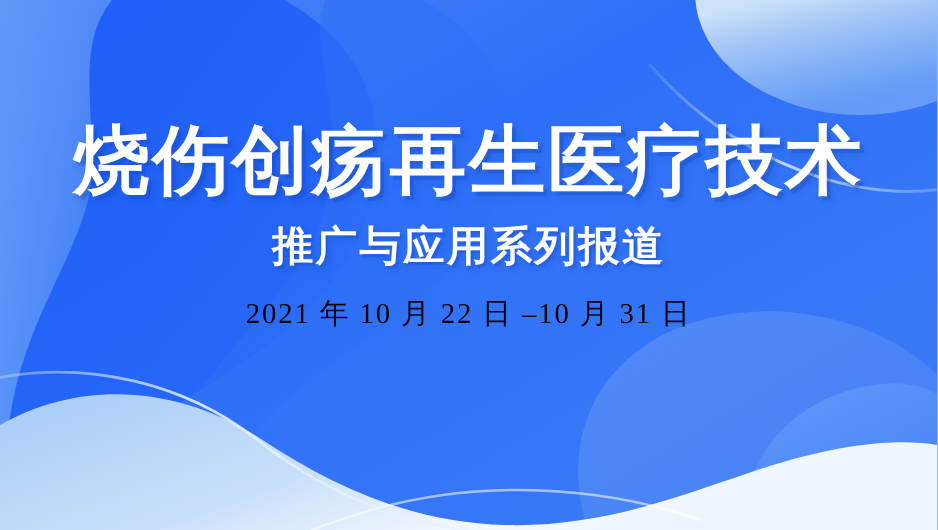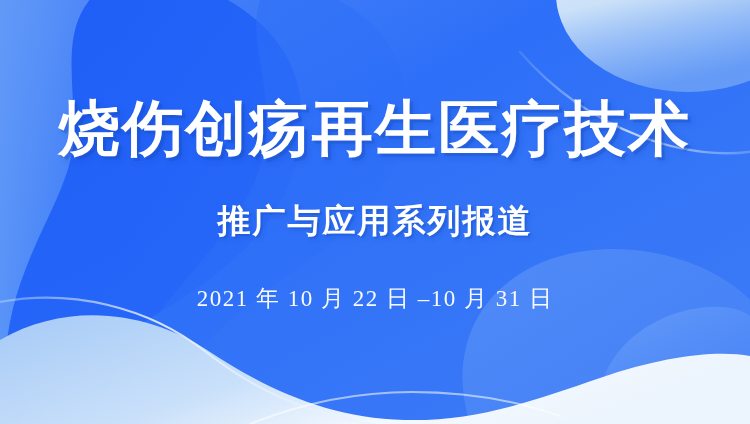--- a/index.html
+++ b/index.html
@@ -25,21 +25,20 @@
     display: block;
   }
   .content {
     position: absolute;
     inset: 0;
     z-index: 5;
     display: flex;
     flex-direction: column;
     align-items: center;
     justify-content: flex-start;
-    gap: 24px;
   }
   .title {
     margin: 0;
     margin-top: 99px;
     font-size: 60px;
     line-height: 1;
     font-weight: 700;
     color: #ffffff;
     letter-spacing: 2px;
     white-space: nowrap;
@@ -61,21 +60,21 @@
       2px 2px 0 rgba(23, 74, 190, 0.28),
       3px 3px 5px rgba(20, 65, 170, 0.20);
   }
   .daterange {
     margin: 0;
     margin-top: 26px;
     font-family: "Liberation Serif", "DejaVu Serif", serif;
     font-size: 23px;
     line-height: 1;
     font-weight: 400;
-    color: #ffffff;
+    color: #000000;
     letter-spacing: 1.5px;
     white-space: nowrap;
     opacity: 0.97;
   }
 </style>
 </head>
 <body>
 
 <div id="banner">
 

